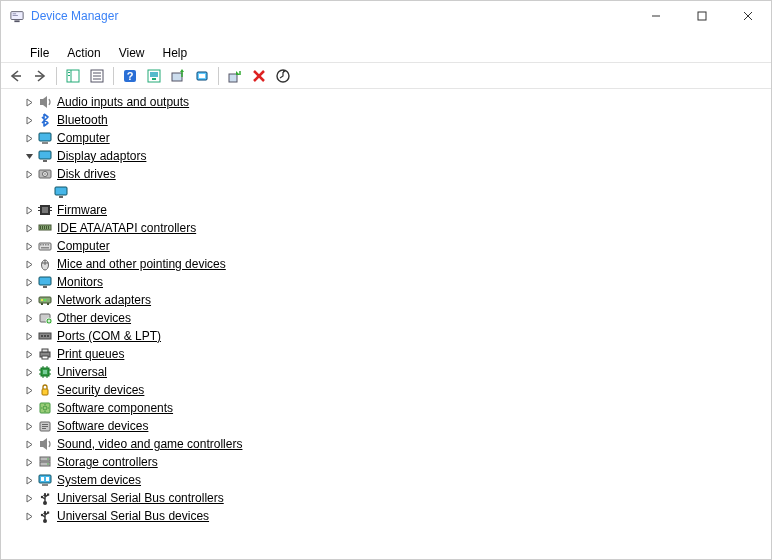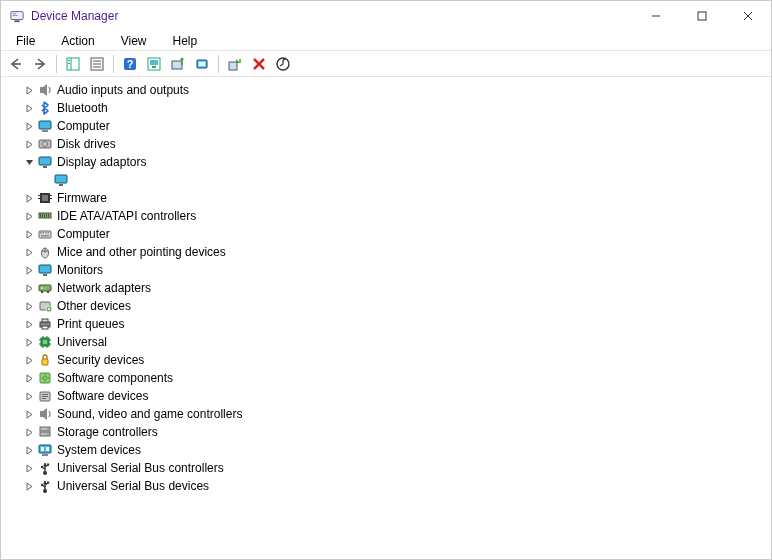--- a/index.html
+++ b/index.html
@@ -15,35 +15,36 @@
     border: 1px solid #ccc;
   }
   .titlebar {
     height: 30px;
     display: flex;
     align-items: center;
     padding: 0 0 0 8px;
     background: #fff;
   }
   .titlebar .app-icon { width: 16px; height: 16px; margin-right: 6px; display:flex;align-items:center;justify-content:center;}
-  .titlebar .title { flex: 0 0 auto; color:#4c1d95; }
+  .titlebar .title { flex: 0 0 auto; color:#3b82f6; }
   .titlebar .spacer { flex: 1; }
   .win-controls { display: flex; height: 100%; }
   .win-btn {
     width: 46px; height: 30px;
     display: flex; align-items: center; justify-content: center;
     color:#555;
   }
   .menubar {
     height: 20px;
     display: flex;
     align-items: center;
-    padding: 0 7px;
-    gap: 10px;
+    padding: 0 21px;
+    gap: 2px;
     border-bottom: 1px solid #e5e5e5;
+    margin-top: 12px;
   }
   .menu-item { padding: 2px 8px; }
   .toolbar {
     height: 26px;
     display: flex;
     align-items: center;
     padding: 2px 4px;
     gap: 2px;
     border-bottom: 1px solid #e5e5e5;
   }
@@ -51,21 +52,21 @@
   .tool-btn {
     width: 22px; height: 22px;
     display: flex; align-items: center; justify-content: center;
     border: 1px solid transparent;
   }
   .content {
     padding: 4px 0 4px 0;
     overflow: auto;
     height: calc(560px - 30px - 20px - 26px - 2px);
   }
-  .tree { list-style: none; margin: 0; padding: 0 0 0 8px; }
+  .tree { list-style: none; margin: 0; padding: 0 0 0 8px; text-decoration: underline; }
   .tree-item {
     display: flex;
     align-items: center;
     height: 18px;
     padding-left: 14px;
     white-space: nowrap;
   }
   .tree-item.child { padding-left: 44px; }
   .expander {
     width: 12px; height: 12px;
@@ -243,45 +244,45 @@
           <svg width="16" height="16" viewBox="0 0 16 16">
             <rect x="2" y="3" width="12" height="8" rx="1" fill="#47b6e8" stroke="#156"></rect>
             <rect x="5" y="12" width="6" height="2" fill="#888"></rect>
           </svg>
         </span>
         <span class="label">Computer</span>
       </li>
       <li class="tree-item">
         <span class="expander">
           <svg width="9" height="9" viewBox="0 0 9 9">
+            <path d="M1 2 L8 2 L4.5 7 Z" fill="#444"></path>
+          </svg>
+        </span>
+        <span class="dev-icon">
+          <svg width="16" height="16" viewBox="0 0 16 16">
+            <rect x="2" y="3" width="12" height="8" rx="1" fill="#47b6e8" stroke="#156"></rect>
+            <rect x="6" y="12" width="4" height="2" fill="#666"></rect>
+          </svg>
+        </span>
+        <span class="label">Display adaptors</span>
+      </li>
+      <li class="tree-item">
+        <span class="expander">
+          <svg width="9" height="9" viewBox="0 0 9 9">
             <path d="M2 1 L7 4.5 L2 8 Z" fill="none" stroke="#666" stroke-width="1"></path>
           </svg>
         </span>
         <span class="dev-icon">
           <svg width="16" height="16" viewBox="0 0 16 16">
             <rect x="2" y="4" width="12" height="8" rx="1" fill="#bbb" stroke="#666"></rect>
             <circle cx="8" cy="8" r="2.5" fill="#eee" stroke="#666"></circle>
             <circle cx="8" cy="8" r="0.8" fill="#666"></circle>
           </svg>
         </span>
         <span class="label">Disk drives</span>
-      </li>
-      <li class="tree-item">
-        <span class="expander">
-          <svg width="9" height="9" viewBox="0 0 9 9">
-            <path d="M1 2 L8 2 L4.5 7 Z" fill="#444"></path>
-          </svg>
-        </span>
-        <span class="dev-icon">
-          <svg width="16" height="16" viewBox="0 0 16 16">
-            <rect x="2" y="3" width="12" height="8" rx="1" fill="#47b6e8" stroke="#156"></rect>
-            <rect x="6" y="12" width="4" height="2" fill="#666"></rect>
-          </svg>
-        </span>
-        <span class="label">Display adaptors</span>
       </li>
       <li class="tree-item child">
         <span class="dev-icon">
           <svg width="16" height="16" viewBox="0 0 16 16">
             <rect x="2" y="3" width="12" height="8" rx="1" fill="#47b6e8" stroke="#156"></rect>
             <rect x="6" y="12" width="4" height="2" fill="#666"></rect>
           </svg>
         </span>
       </li>
       <li class="tree-item">
@@ -391,20 +392,36 @@
           </svg>
         </span>
         <span class="dev-icon">
           <svg width="16" height="16" viewBox="0 0 16 16">
             <rect x="3" y="4" width="10" height="8" rx="1" fill="#ccc" stroke="#666"></rect>
             <circle cx="12" cy="11" r="3" fill="#3a3" stroke="#fff" stroke-width="0.8"></circle>
             <path d="M12 9.5 L12 12.5 M10.5 11 L13.5 11" stroke="#fff" stroke-width="1.2"></path>
           </svg>
         </span>
         <span class="label">Other devices</span>
+      </li>
+      <li class="tree-item">
+        <span class="expander">
+          <svg width="9" height="9" viewBox="0 0 9 9">
+            <path d="M2 1 L7 4.5 L2 8 Z" fill="none" stroke="#666" stroke-width="1"></path>
+          </svg>
+        </span>
+        <span class="dev-icon">
+          <svg width="16" height="16" viewBox="0 0 16 16">
+            <rect x="2" y="5" width="12" height="6" fill="#888" stroke="#444"></rect>
+            <circle cx="5" cy="8" r="1" fill="#333"></circle>
+            <circle cx="8" cy="8" r="1" fill="#333"></circle>
+            <circle cx="11" cy="8" r="1" fill="#333"></circle>
+          </svg>
+        </span>
+        <span class="label">Ports (COM &amp; LPT)</span>
       </li>
       <li class="tree-item">
         <span class="expander">
           <svg width="9" height="9" viewBox="0 0 9 9">
             <path d="M2 1 L7 4.5 L2 8 Z" fill="none" stroke="#666" stroke-width="1"></path>
           </svg>
         </span>
         <span class="dev-icon">
           <svg width="16" height="16" viewBox="0 0 16 16">
             <rect x="3" y="6" width="10" height="5" fill="#888" stroke="#444"></rect>

